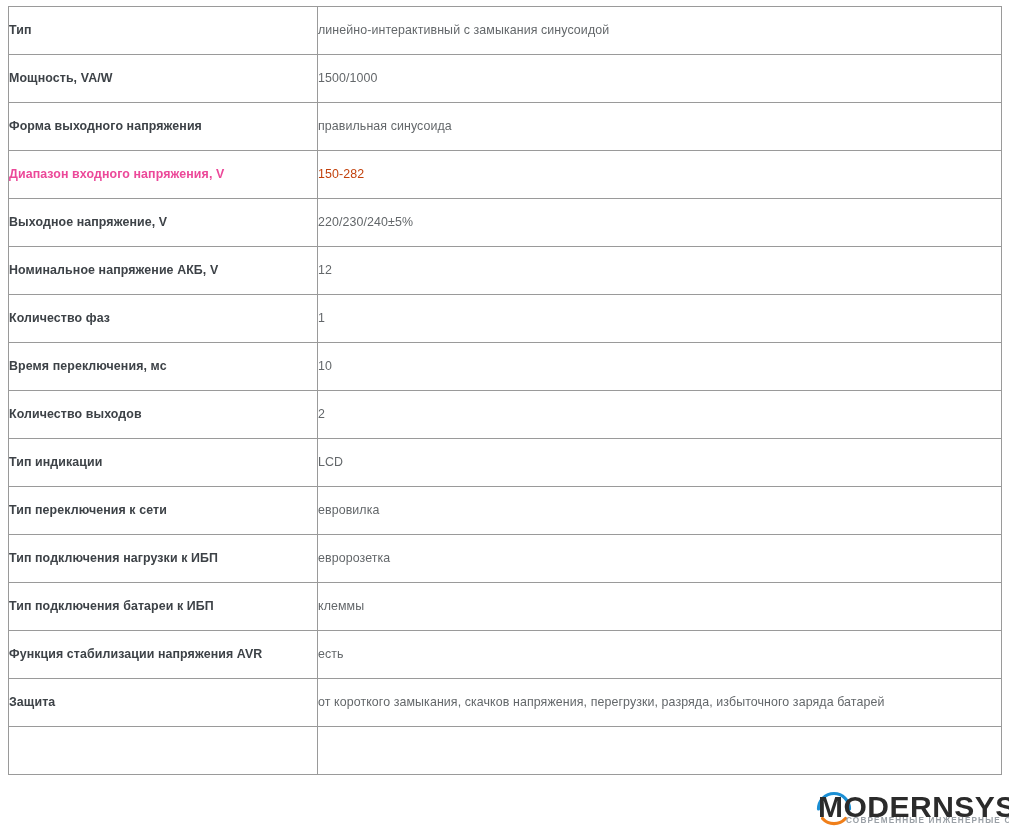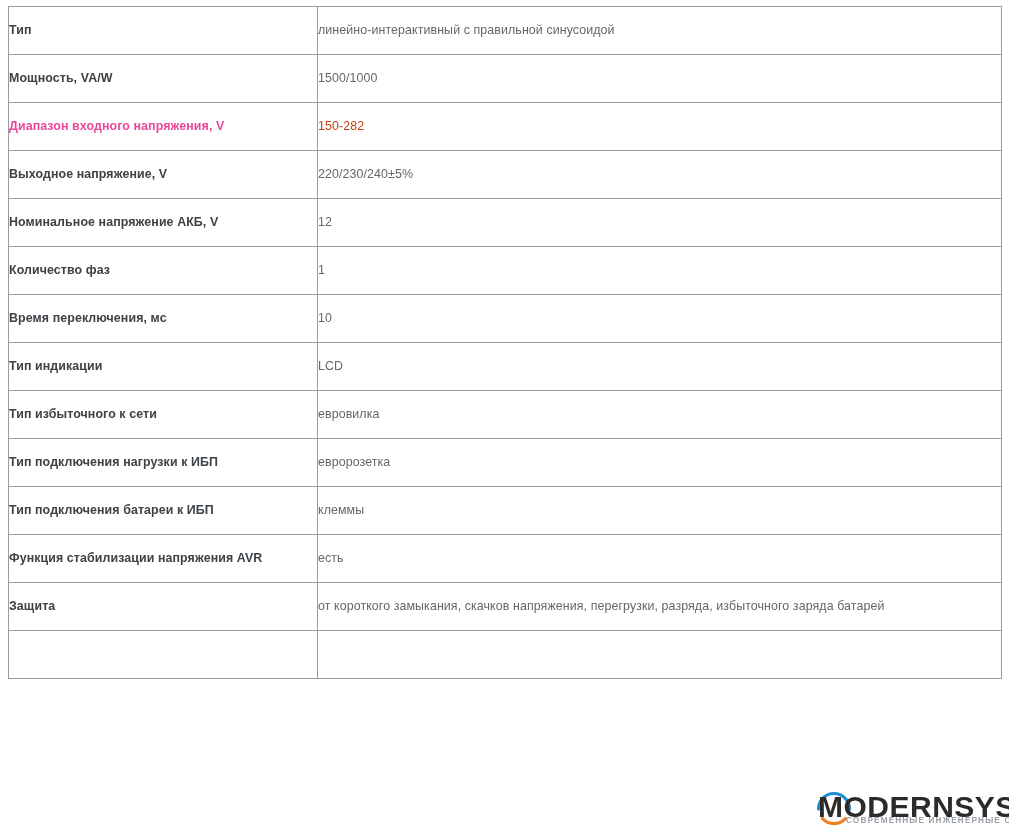--- a/index.html
+++ b/index.html
@@ -120,52 +120,60 @@
 
   <div id="spec-table-wrap">
     <table class="spec">
       <colgroup>
         <col class="c-label">
         <col class="c-value">
       </colgroup>
       <tbody id="spec-body">
           <tr>
             <td class="label" style="color: rgb(61, 66, 71); border-color: rgb(154, 154, 154);">Тип</td>
-            <td class="value" style="color: rgb(99, 103, 106); border-color: rgb(154, 154, 154);">линейно-интерактивный с правильной синусоидой</td>
+            <td class="value" style="color: rgb(99, 103, 106); border-color: rgb(154, 154, 154);">линейно-интерактивный с замыкания синусоидой</td>
           </tr>
           <tr>
             <td class="label" style="color: rgb(61, 66, 71); border-color: rgb(154, 154, 154);">Мощность, VA/W</td>
             <td class="value" style="color: rgb(99, 103, 106); border-color: rgb(154, 154, 154);">1500/1000</td>
           </tr>
           <tr>
+            <td class="label" style="color: rgb(61, 66, 71); border-color: rgb(154, 154, 154);">Форма выходного напряжения</td>
+            <td class="value" style="color: rgb(99, 103, 106); border-color: rgb(154, 154, 154);">правильная синусоида</td>
+          </tr>
+          <tr>
             <td class="label" style="color: #ec4899; border-color: rgb(154, 154, 154);">Диапазон входного напряжения, V</td>
             <td class="value" style="color: #c2410c; border-color: rgb(154, 154, 154);">150-282</td>
           </tr>
           <tr>
             <td class="label" style="color: rgb(61, 66, 71); border-color: rgb(154, 154, 154);">Выходное напряжение, V</td>
             <td class="value" style="color: rgb(99, 103, 106); border-color: rgb(154, 154, 154);">220/230/240±5%</td>
           </tr>
           <tr>
             <td class="label" style="color: rgb(61, 66, 71); border-color: rgb(154, 154, 154);">Номинальное напряжение АКБ, V</td>
             <td class="value" style="color: rgb(99, 103, 106); border-color: rgb(154, 154, 154);">12</td>
           </tr>
           <tr>
             <td class="label" style="color: rgb(61, 66, 71); border-color: rgb(154, 154, 154);">Количество фаз</td>
             <td class="value" style="color: rgb(99, 103, 106); border-color: rgb(154, 154, 154);">1</td>
           </tr>
           <tr>
             <td class="label" style="color: rgb(61, 66, 71); border-color: rgb(154, 154, 154);">Время переключения, мс</td>
             <td class="value" style="color: rgb(99, 103, 106); border-color: rgb(154, 154, 154);">10</td>
           </tr>
           <tr>
+            <td class="label" style="color: rgb(61, 66, 71); border-color: rgb(154, 154, 154);">Количество выходов</td>
+            <td class="value" style="color: rgb(99, 103, 106); border-color: rgb(154, 154, 154);">2</td>
+          </tr>
+          <tr>
             <td class="label" style="color: rgb(61, 66, 71); border-color: rgb(154, 154, 154);">Тип индикации</td>
             <td class="value" style="color: rgb(99, 103, 106); border-color: rgb(154, 154, 154);">LCD</td>
           </tr>
           <tr>
-            <td class="label" style="color: rgb(61, 66, 71); border-color: rgb(154, 154, 154);">Тип избыточного к сети</td>
+            <td class="label" style="color: rgb(61, 66, 71); border-color: rgb(154, 154, 154);">Тип переключения к сети</td>
             <td class="value" style="color: rgb(99, 103, 106); border-color: rgb(154, 154, 154);">евровилка</td>
           </tr>
           <tr>
             <td class="label" style="color: rgb(61, 66, 71); border-color: rgb(154, 154, 154);">Тип подключения нагрузки к ИБП</td>
             <td class="value" style="color: rgb(99, 103, 106); border-color: rgb(154, 154, 154);">евророзетка</td>
           </tr>
           <tr>
             <td class="label" style="color: rgb(61, 66, 71); border-color: rgb(154, 154, 154);">Тип подключения батареи к ИБП</td>
             <td class="value" style="color: rgb(99, 103, 106); border-color: rgb(154, 154, 154);">клеммы</td>
           </tr>

